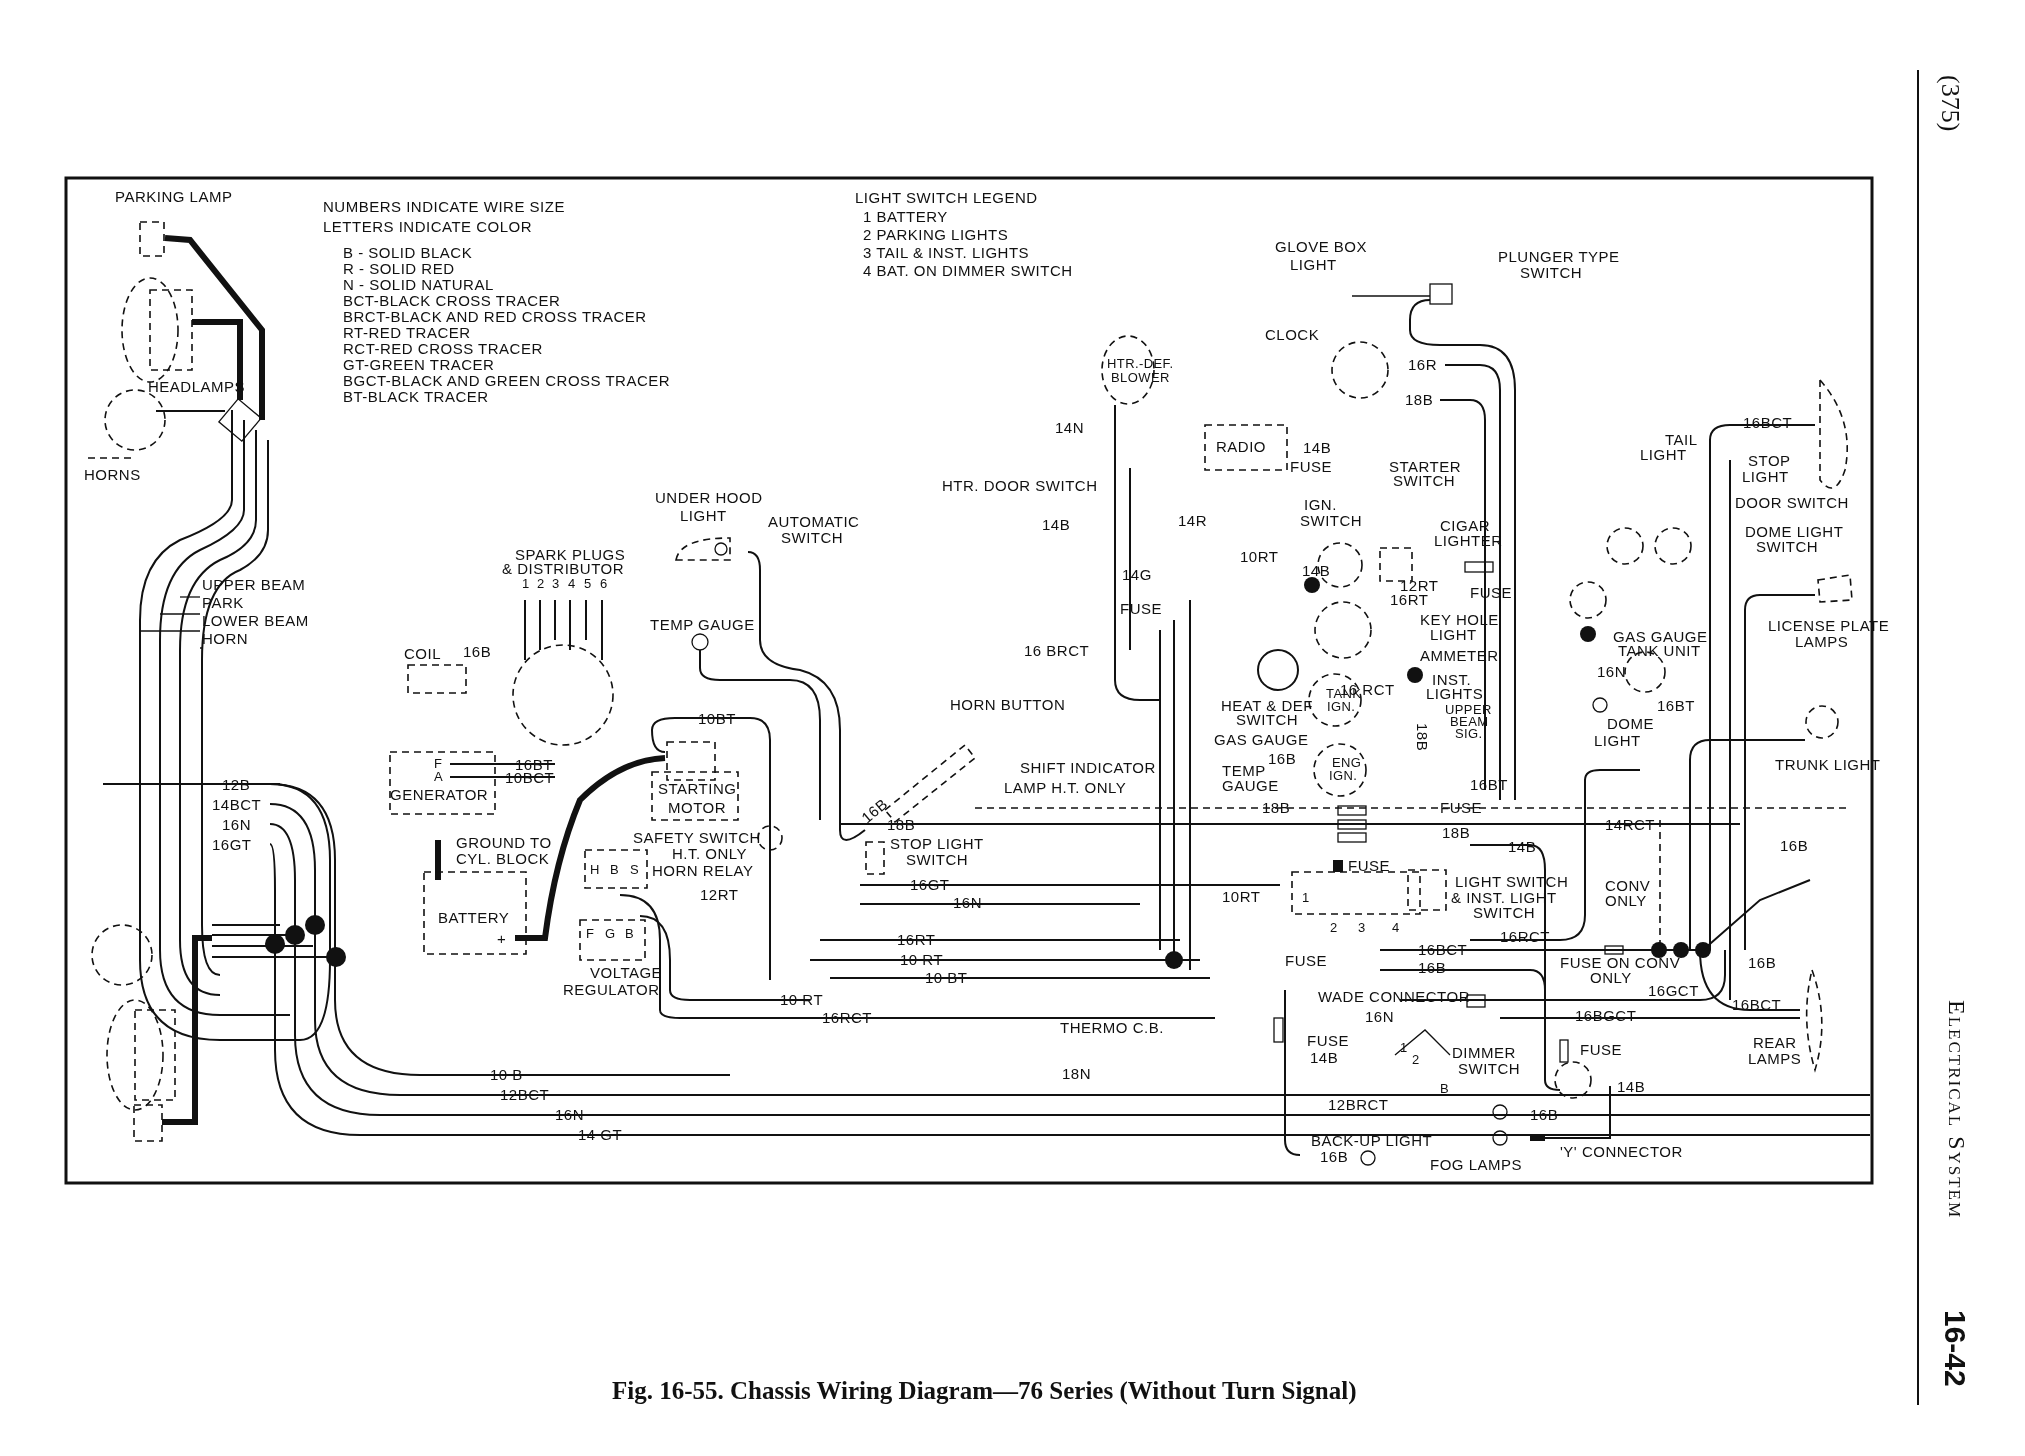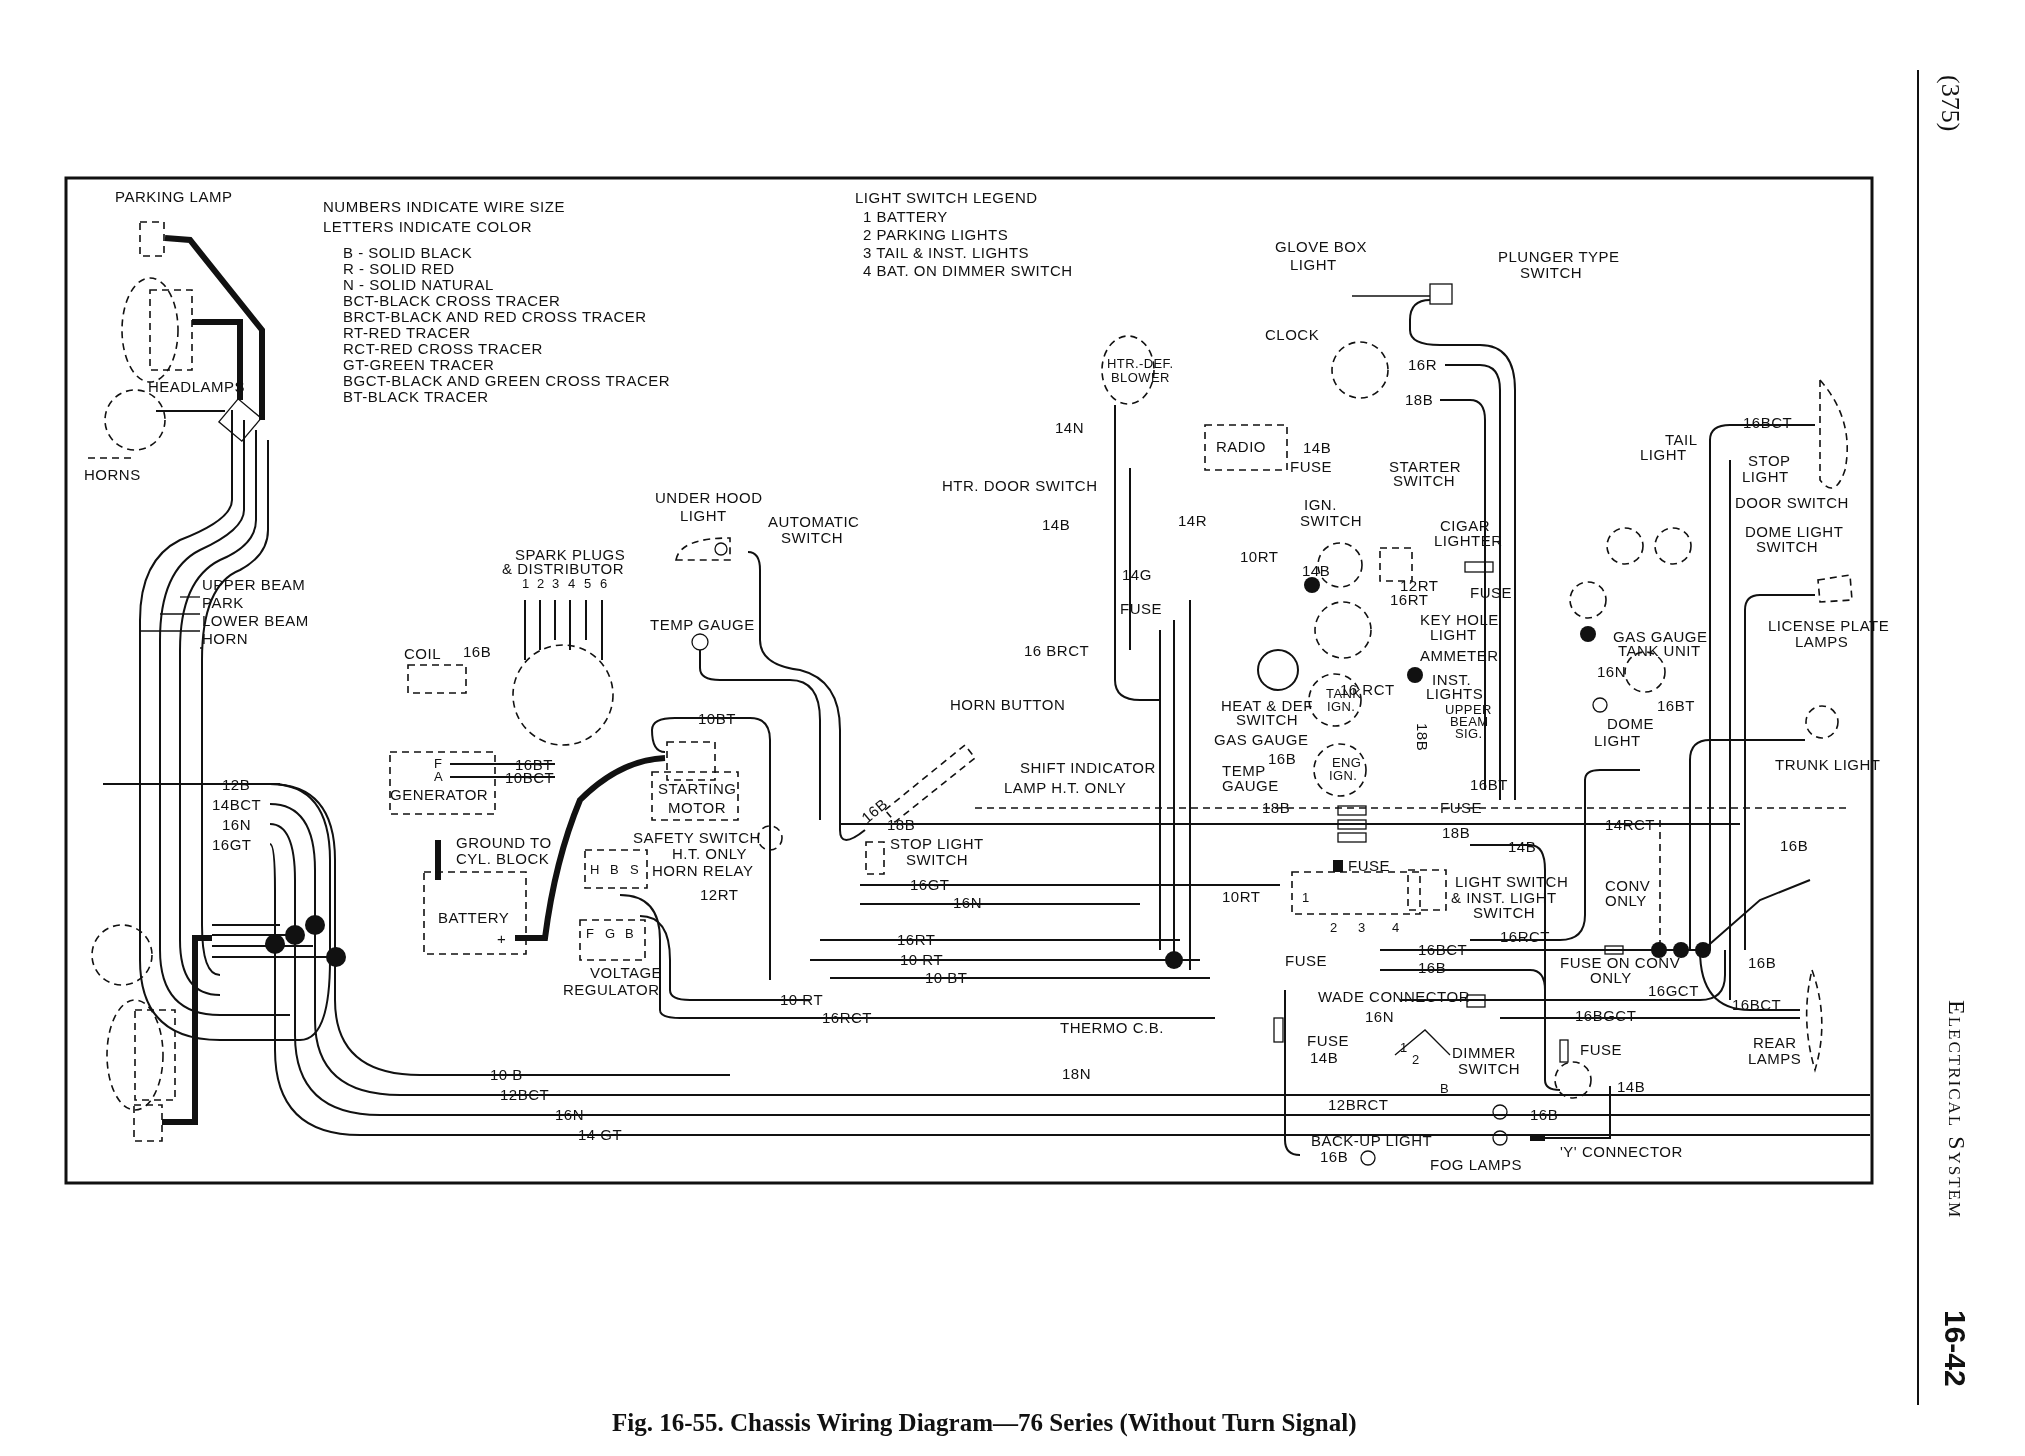--- a/index.html
+++ b/index.html
@@ -5,21 +5,21 @@
   html,body{margin:0;padding:0;background:#fff;}
   body{width:2025px;height:1456px;position:relative;overflow:hidden;font-family:"Liberation Sans",sans-serif;color:#111;}
   #diagram{position:absolute;left:0;top:0;width:2025px;height:1456px;}
   .lbl{font-family:"Liberation Sans",sans-serif;font-size:15px;fill:#111;letter-spacing:0.5px;}
   .lbl-s{font-family:"Liberation Sans",sans-serif;font-size:13px;fill:#111;letter-spacing:0.4px;}
   .wire{fill:none;stroke:#111;stroke-width:2;}
   .wire-thin{fill:none;stroke:#111;stroke-width:1.3;}
   .dash{fill:none;stroke:#111;stroke-width:1.6;stroke-dasharray:7 5;}
   .thick{fill:none;stroke:#111;stroke-width:6;}
   .dot{fill:#111;}
-  .caption{position:absolute;left:612px;top:1377px;font-family:"Liberation Serif",serif;font-size:25px;font-weight:bold;color:#111;white-space:nowrap;margin-top:32px;}
+  .caption{position:absolute;left:612px;top:1377px;font-family:"Liberation Serif",serif;font-size:25px;font-weight:bold;color:#111;white-space:nowrap;}
   .vtext{position:absolute;font-family:"Liberation Serif",serif;color:#111;white-space:nowrap;transform-origin:0 0;transform:rotate(90deg);}
   #page-num{left:1965px;top:75px;font-size:26px;}
   #section-title{left:1970px;top:1000px;font-size:24px;letter-spacing:2px;font-variant:small-caps;}
   #section-num{left:1972px;top:1310px;font-size:30px;font-weight:bold;font-family:"Liberation Sans",sans-serif;}
 </style>
 </head>
 <body>
 
 <svg id="diagram" viewBox="0 0 2025 1456" xmlns="http://www.w3.org/2000/svg">
 

